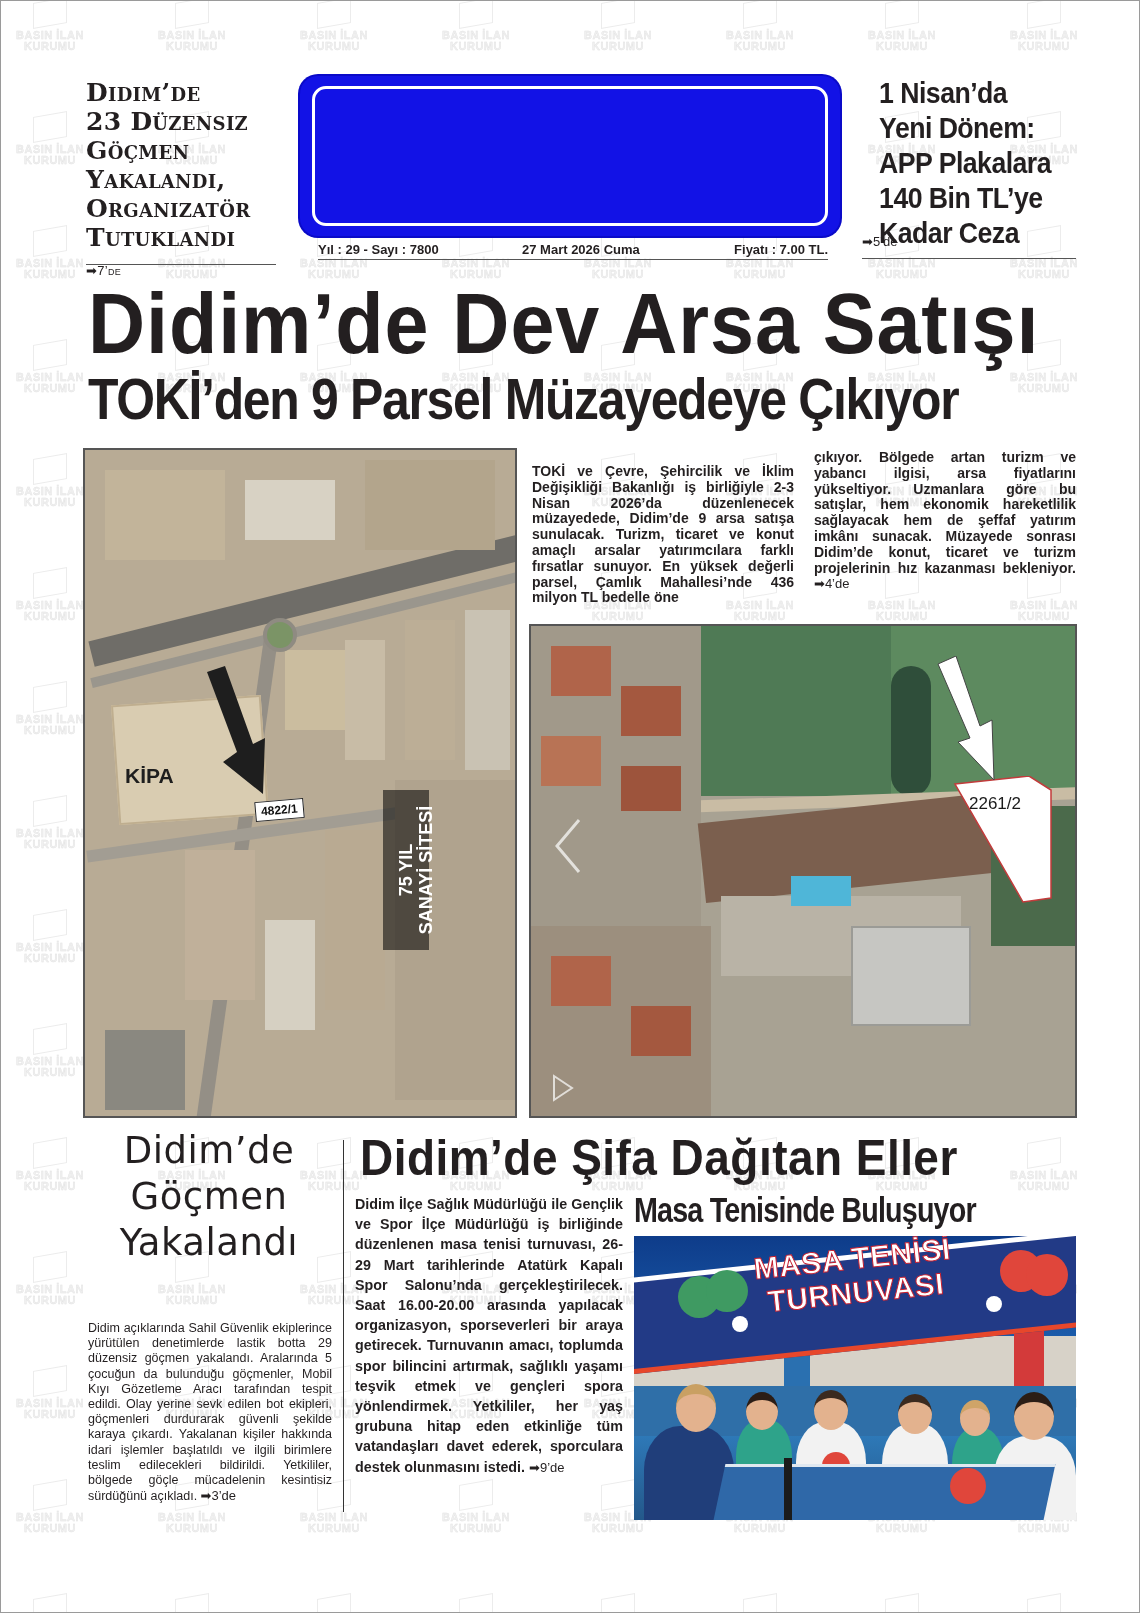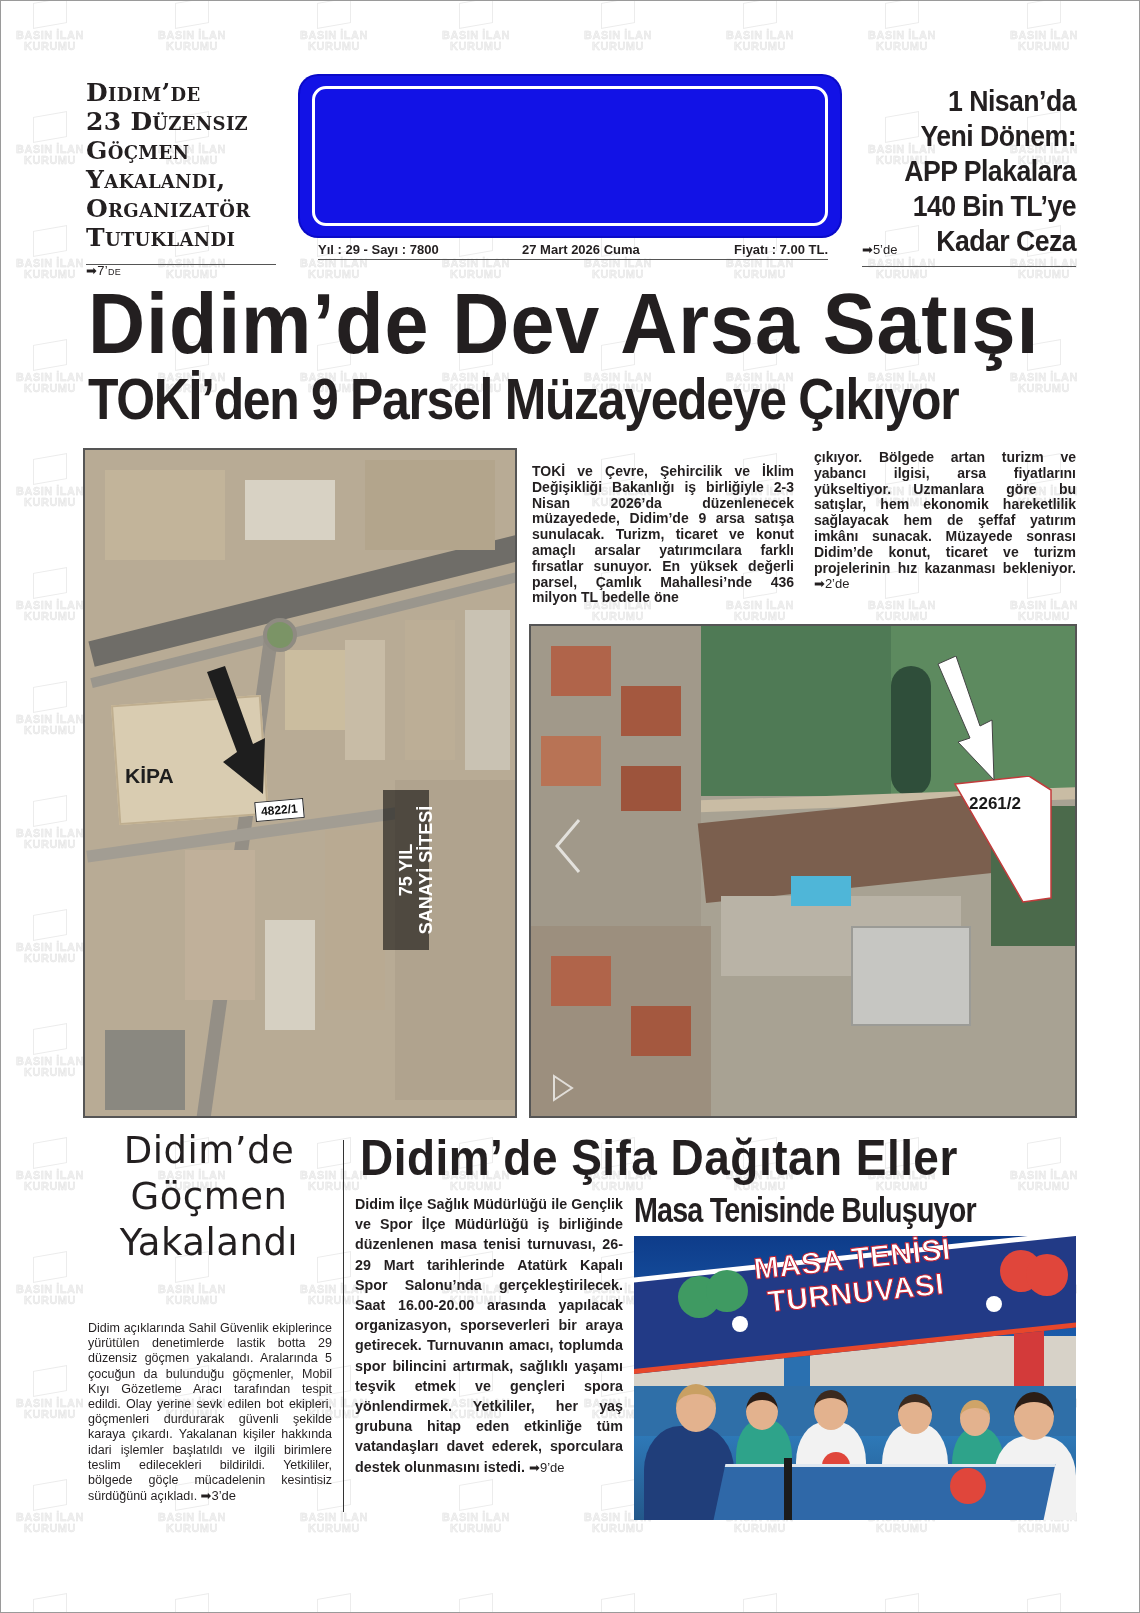--- a/index.html
+++ b/index.html
@@ -21,21 +21,21 @@
   .logo-inner { position: absolute; left: 12px; top: 10px; right: 12px; bottom: 10px; border: 3px solid #ffffff; border-radius: 14px; }
   .logo-title { position: absolute; left: 22px; top: 18px; width: 480px; height: 100px; font-family: "DejaVu Serif", serif; font-style: italic; font-size: 78px; line-height: 92px; color: #1515e0; text-shadow: 0 0 6px #ffffff, 0 0 10px #ffffff, 0 0 14px #ffffff; letter-spacing: 2px; white-space: nowrap; }
   .logo-band { position: absolute; left: 11px; right: 11px; bottom: 14px; height: 24px; background: #ffffff; }
   .logo-band .slogan { position: absolute; left: 14px; top: 2px; font-weight: bold; font-size: 16px; letter-spacing: 1.6px; color: #2b2b8c; }
   .logo-band .slash { position: absolute; left: 275px; top: -2px; width: 8px; height: 30px; background: #1212e6; transform: skewX(40deg); }
   .logo-band .url { position: absolute; right: 6px; top: 3px; font-weight: bold; font-size: 15px; letter-spacing: 0.6px; color: #2b2b8c; }
 
   .issue-bar { position: absolute; left: 318px; top: 242px; width: 510px; height: 18px; border-bottom: 1px solid #555; font-weight: bold; font-size: 13px; color: #231f20; }
   .issue-bar span { position: absolute; top: 0; }
 
-  .right-teaser { position: absolute; left: 862px; top: 84px; width: 214px; text-align: right; }
+  .right-teaser { position: absolute; left: 862px; top: 76px; width: 214px; }
   .right-teaser .headline { font-family: "Liberation Sans", sans-serif; font-weight: bold; font-size: 29px; line-height: 35px; color: #231f20; letter-spacing: -0.6px; transform: scaleX(0.92); transform-origin: right top; }
   .right-teaser .jump { position: absolute; left: 0; top: 158px; }
   .right-teaser .rule { position: absolute; left: 0; top: 182px; width: 214px; border-top: 1px solid #555; }
 
   
   .main-head { position: absolute; left: 88px; top: 278px; width: 990px; font-family: "Liberation Sans", sans-serif; font-weight: bold; color: #231f20; white-space: nowrap; }
   .main-head .l1 { font-size: 86px; line-height: 90px; letter-spacing: 1px; transform: scaleX(0.92); transform-origin: left top; display: block; }
   .main-head .l2 { font-size: 58px; line-height: 66px; letter-spacing: -1.5px; transform: scaleX(0.86); transform-origin: left top; display: block; margin-top: -2px; }
 
   
@@ -727,21 +727,21 @@
   <div style="position:absolute;left:298px;top:340px;width:46px;height:160px;background:rgba(0,0,0,0.55);"></div>
   <div style="position:absolute;left:256px;top:400px;width:150px;transform:rotate(-90deg);transform-origin:center;text-align:center;color:#ffffff;font-weight:bold;font-size:18px;line-height:20px;">
     <div>75 YIL</div>
     <div>SANAYİ SİTESİ</div>
   </div>
 </div>
 
 <div class="col-text col-a">TOKİ ve Çevre, Şehircilik ve İklim Değişikliği Bakanlığı iş birliğiyle 2-3 Nisan 2026’da düzenlenecek müzayedede, Didim’de 9 arsa satışa sunulacak. Turizm, ticaret ve konut amaçlı arsalar yatırımcılara farklı fırsatlar sunuyor. En yüksek değerli parsel, Çamlık Mahallesi’nde 436 milyon TL bedelle öne</div>
 <div class="col-text col-b">
   <span>çıkıyor. Bölgede artan turizm ve yabancı ilgisi, arsa fiyatlarını yükseltiyor. Uzmanlara göre bu satışlar, hem ekonomik hareketlilik sağlayacak hem de şeffaf yatırım imkânı sunacak. Müzayede sonrası Didim’de konut, ticaret ve turizm projelerinin hız kazanması bekleniyor.</span>
-  <span class="jump">➡2’de</span>
+  <span class="jump">➡4’de</span>
 </div>
 
 <div class="photo photo-right">
   <div class="blk" style="left:160px;top:0;width:390px;height:170px;background:#4f7a55;"></div>
   <div class="blk" style="left:360px;top:0;width:190px;height:170px;background:#5d8a5f;"></div>
   <div class="blk" style="left:360px;top:40px;width:40px;height:130px;background:#2f4e3a;border-radius:20px;"></div>
   <div class="road" style="left:140px;top:168px;width:420px;height:12px;background:#c9bca4;transform:rotate(-2deg);"></div>
   <div class="blk" style="left:0;top:0;width:170px;height:494px;background:#a1998a;"></div>
   <div class="blk" style="left:20px;top:20px;width:60px;height:50px;background:#b0644a;"></div>
   <div class="blk" style="left:90px;top:60px;width:60px;height:50px;background:#a4583f;"></div>
@@ -752,21 +752,21 @@
   <div class="blk" style="left:260px;top:250px;width:60px;height:30px;background:#4fb6d8;"></div>
   <div class="blk" style="left:320px;top:300px;width:120px;height:100px;background:#c6c6c2;border:2px solid #9b9b96;"></div>
   <div class="blk" style="left:0;top:300px;width:180px;height:194px;background:#9c8f7e;"></div>
   <div class="blk" style="left:20px;top:330px;width:60px;height:50px;background:#b0644a;"></div>
   <div class="blk" style="left:100px;top:380px;width:60px;height:50px;background:#a4583f;"></div>
   <div class="blk" style="left:460px;top:180px;width:88px;height:140px;background:#4b6a4b;"></div>
 
   <svg style="position:absolute;left:420px;top:150px;" width="110" height="130">
     <polygon points="4,8 78,0 100,14 100,122 72,126" fill="#ffffff" stroke="#c23b3b" stroke-width="1.5"></polygon>
   </svg>
-  <div style="position:absolute;left:438px;top:168px;font-size:17px;color:#1a1a1a;font-weight:bold;">2261/2</div>
+  <div style="position:absolute;left:438px;top:168px;font-size:17px;color:#1a1a1a;">2261/2</div>
 
   <svg style="position:absolute;left:405px;top:30px;" width="70" height="130">
     <polygon points="2,8 20,0 44,70 56,64 58,124 22,86 34,82" fill="#ffffff" stroke="#444" stroke-width="1"></polygon>
   </svg>
 
   <svg style="position:absolute;left:22px;top:190px;" width="30" height="60">
     <polyline points="26,4 4,30 26,56" fill="none" stroke="rgba(255,255,255,0.7)" stroke-width="3"></polyline>
   </svg>
   <svg style="position:absolute;left:20px;top:448px;" width="24" height="28">
     <polygon points="3,2 21,14 3,26" fill="none" stroke="rgba(255,255,255,0.7)" stroke-width="2"></polygon>

